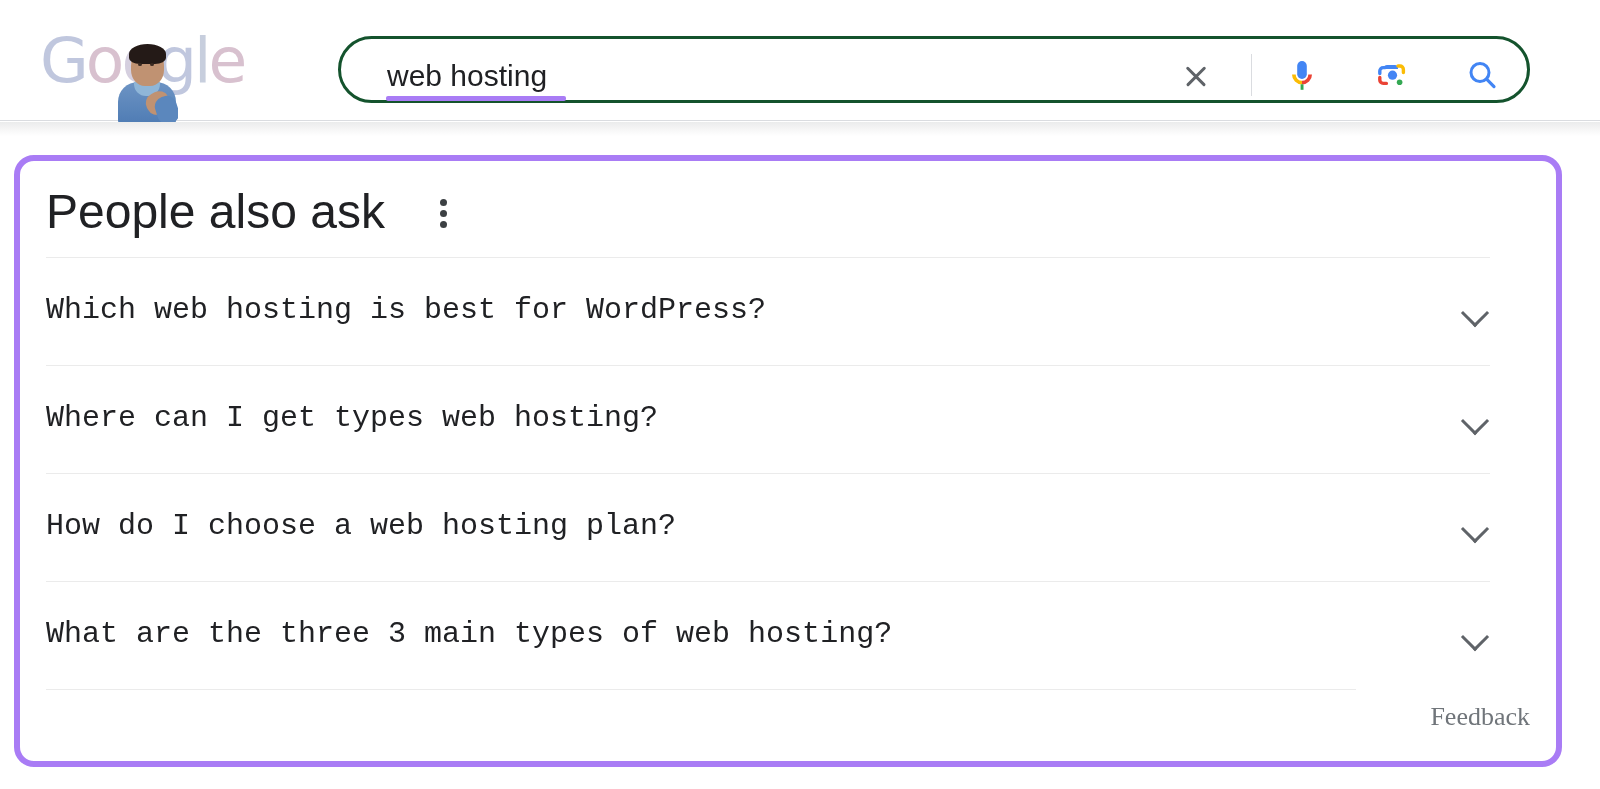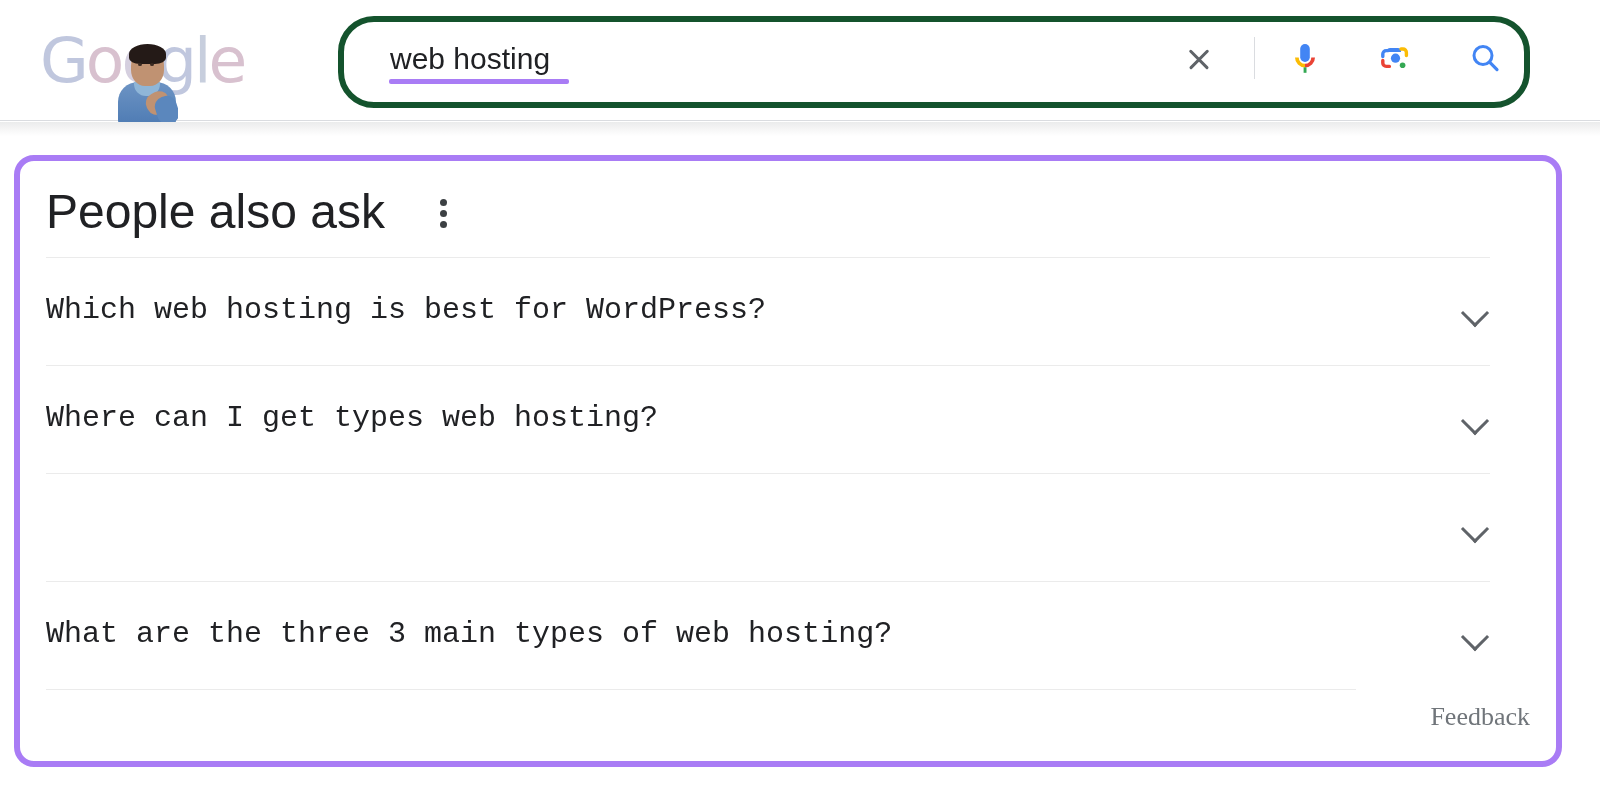--- a/index.html
+++ b/index.html
@@ -117,24 +117,24 @@
     left: 40px; top: 58px;
     width: 22px; height: 28px;
     background: #5b87bd;
     border-radius: 10px;
     transform: rotate(-18deg);
   }
 
   
   .search-box {
     position: absolute;
-    left: 338px; top: 16px;
-    width: 1192px; height: 92px;
+    left: 338px; top: 36px;
+    width: 1192px; height: 67px;
     background: #ffffff;
-    border: 6px solid #14532d;
+    border: 3px solid #14532d;
     border-radius: 36px;
   }
   .search-input-text {
     position: absolute;
     left: 46px; top: 20px;
     font-size: 30px;
     color: #202124;
     line-height: 34px;
     white-space: nowrap;
   }
@@ -366,20 +366,21 @@
       <div class="paa-q">Which web hosting is best for WordPress?</div>
       <div class="chev"></div>
     </div>
 
     <div class="paa-row">
       <div class="paa-q">Where can I get types web hosting?</div>
       <div class="chev"></div>
     </div>
 
     <div class="paa-row">
+      <div class="paa-q">How do I choose a web hosting plan?</div>
       <div class="chev"></div>
     </div>
 
     <div class="paa-row">
       <div class="paa-q">What are the three 3 main types of web hosting?</div>
       <div class="chev"></div>
     </div>
   </div>
 
   <div class="paa-footer">

